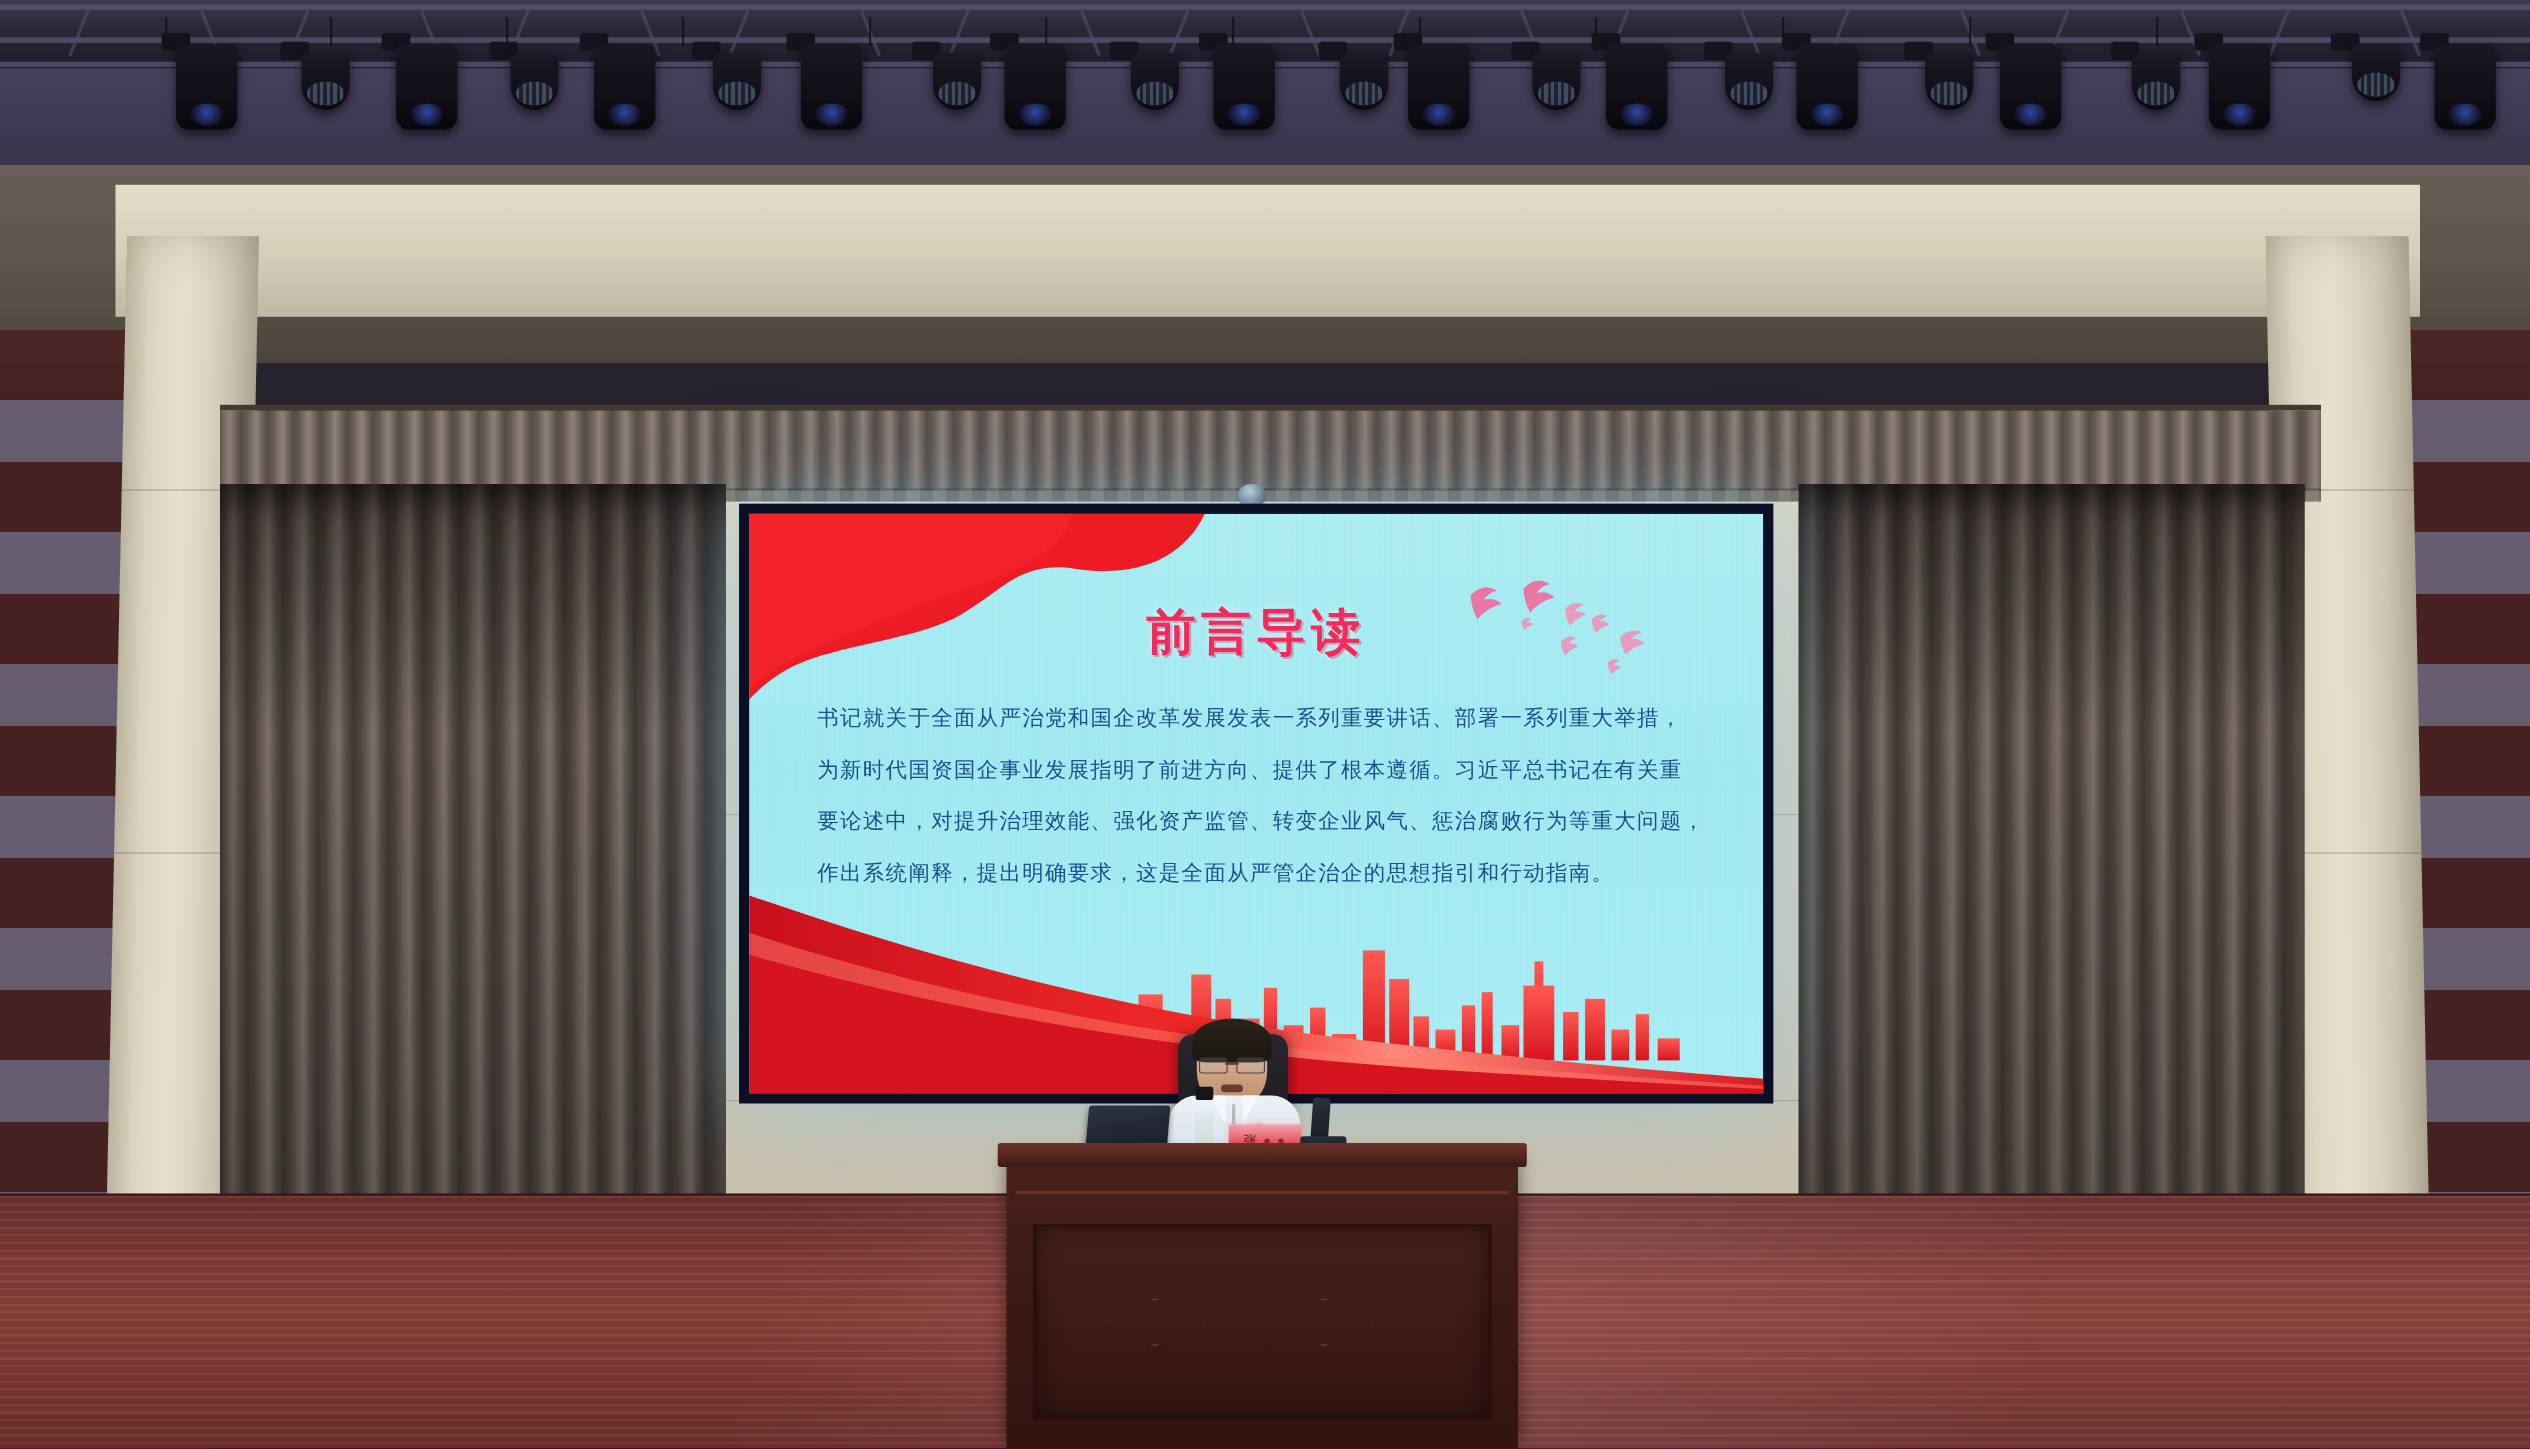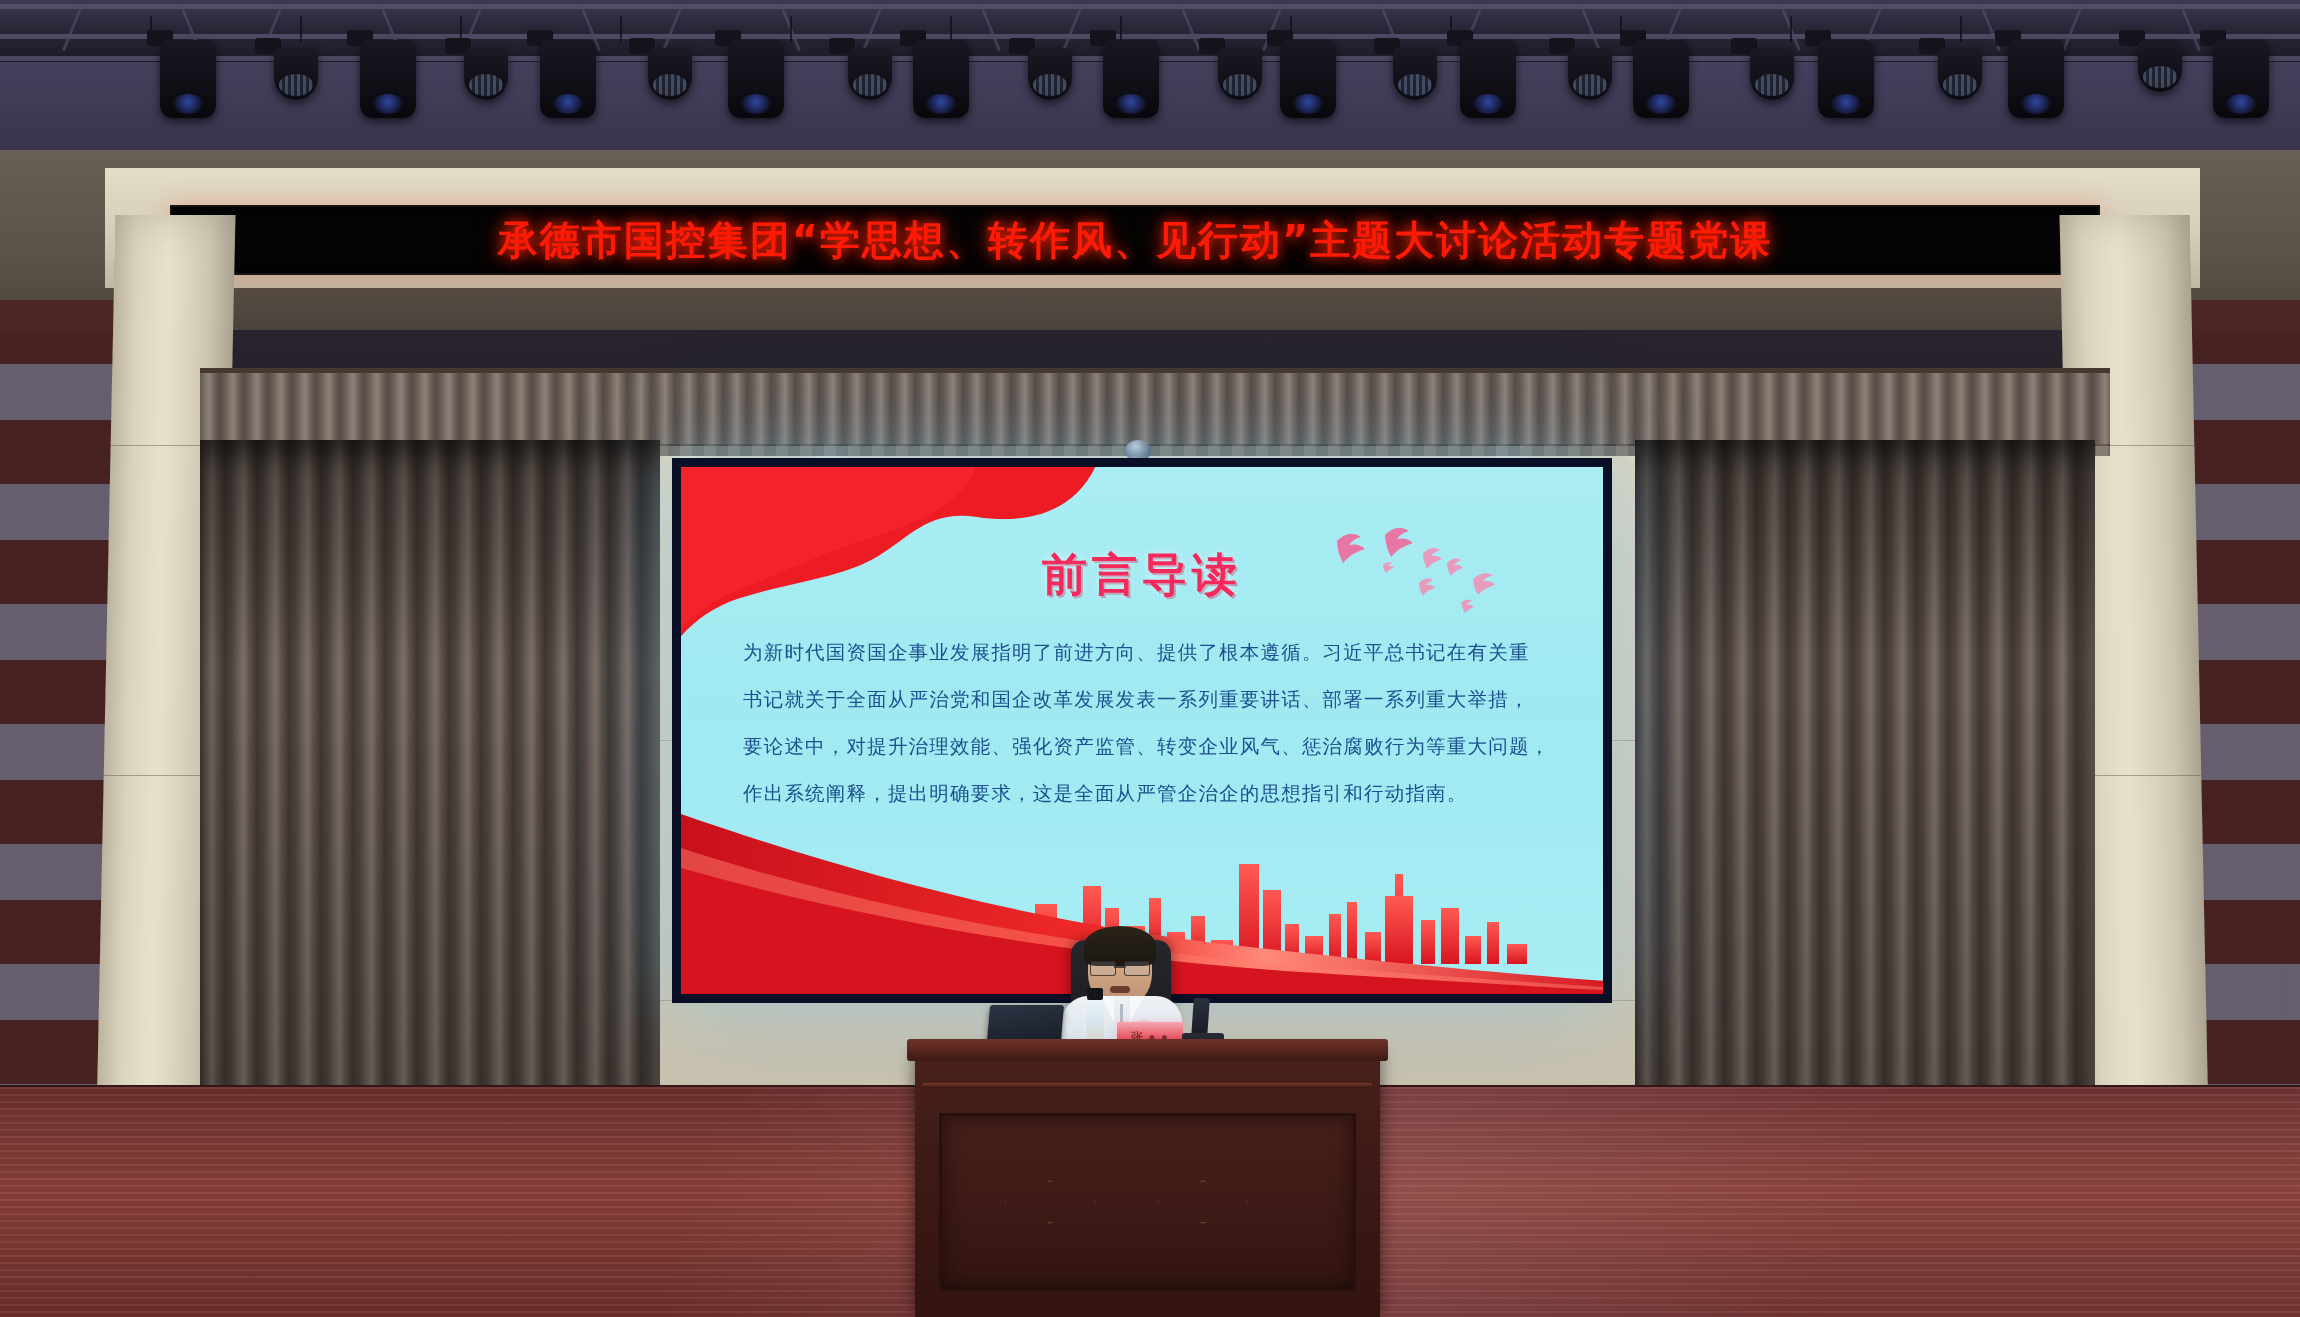--- a/index.html
+++ b/index.html
@@ -337,23 +337,20 @@
 <div class="stage-photo" data-name="auditorium-stage-photo">
 
   <div class="room-bg" data-name="room-background"></div>
   <div class="ceiling" data-name="ceiling"></div>
   <div class="wall-upper" data-name="upper-wall-band"></div>
 
   <div class="side-panels left" data-name="left-wall-acoustic-panels"></div>
   <div class="side-panels right" data-name="right-wall-acoustic-panels"></div>
 
   <div class="header-beam" data-name="proscenium-header-beam"></div>
-  <div class="banner-strip" data-name="led-banner">
-    <span class="banner-text" data-name="led-banner-text">承德市国控集团“学思想、转作风、见行动”主题大讨论活动专题党课</span>
-  </div>
 
   <div class="pilaster l" data-name="left-pilaster">
     <div class="seam" style="top:230px"></div>
       <div class="seam" style="top:560px"></div>
   </div>
   <div class="pilaster r" data-name="right-pilaster">
     <div class="seam" style="top:230px"></div>
       <div class="seam" style="top:560px"></div>
   </div>
 
@@ -395,22 +392,22 @@
           <path d="M96,66 q7,-7 14,-3 q-5,2 -7,5 q6,-1 9,3 q-8,2 -12,8 q-4,-7 -4,-13 Z"></path>
           <path d="M150,62 q10,-9 20,-4 q-7,2 -10,6 q8,-1 12,4 q-11,3 -17,10 q-5,-9 -5,-16 Z"></path>
           <path d="M60,48 q5,-5 9,-2 q-3,1 -4,3 q4,-1 6,2 q-5,1 -8,5 q-3,-5 -3,-8 Z"></path>
           <path d="M138,86 q6,-6 11,-2 q-4,1 -5,4 q5,-1 7,2 q-6,2 -9,6 q-3,-6 -4,-10 Z"></path>
         </g>
       </svg>
 
       <div class="slide-title" data-name="slide-title">前言导读</div>
 
       <div class="slide-body" data-name="slide-body-text">
+        <p data-name="slide-body-line">书记就关于全面从严治党和国企改革发展发表一系列重要讲话、部署一系列重大举措，</p>
         <p data-name="slide-body-line">为新时代国资国企事业发展指明了前进方向、提供了根本遵循。习近平总书记在有关重</p>
-        <p data-name="slide-body-line">书记就关于全面从严治党和国企改革发展发表一系列重要讲话、部署一系列重大举措，</p>
         <p data-name="slide-body-line">要论述中，对提升治理效能、强化资产监管、转变企业风气、惩治腐败行为等重大问题，</p>
         <p data-name="slide-body-line">作出系统阐释，提出明确要求，这是全面从严管企治企的思想指引和行动指南。</p>
       </div>
 
       <svg class="slide-bottom" viewBox="0 0 940 190" preserveAspectRatio="none" data-name="city-skyline-decoration-icon">
         <defs>
           <linearGradient id="sky" x1="0" y1="1" x2="0" y2="0">
             <stop offset="0" stop-color="#d81420"></stop>
               <stop offset="1" stop-color="#ff5a52"></stop>
           </linearGradient>

